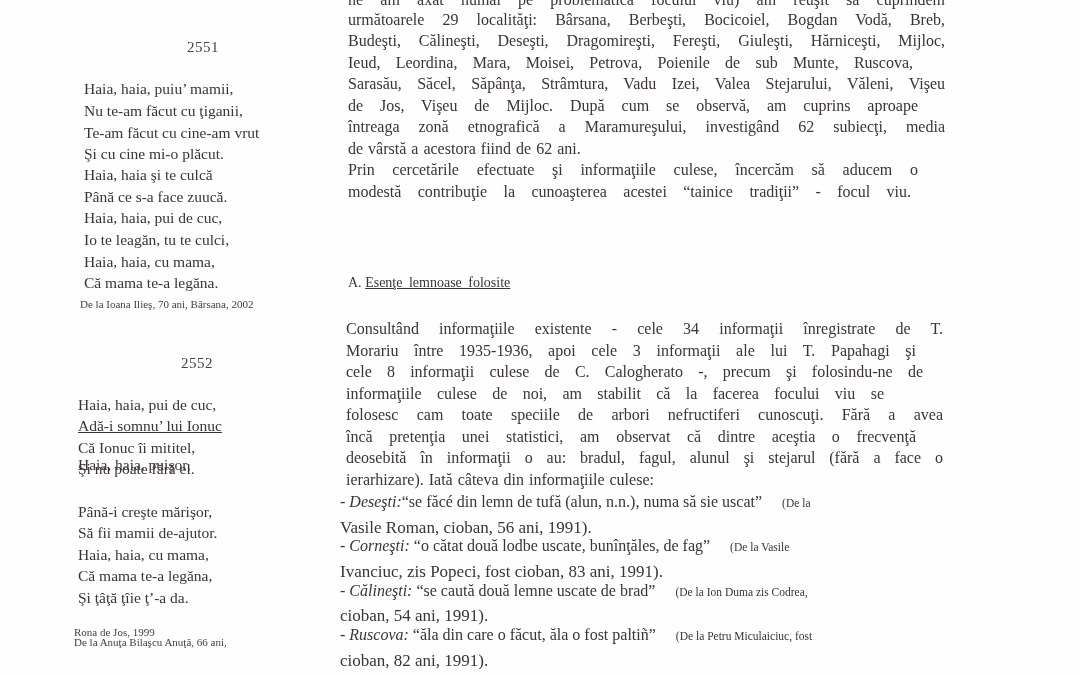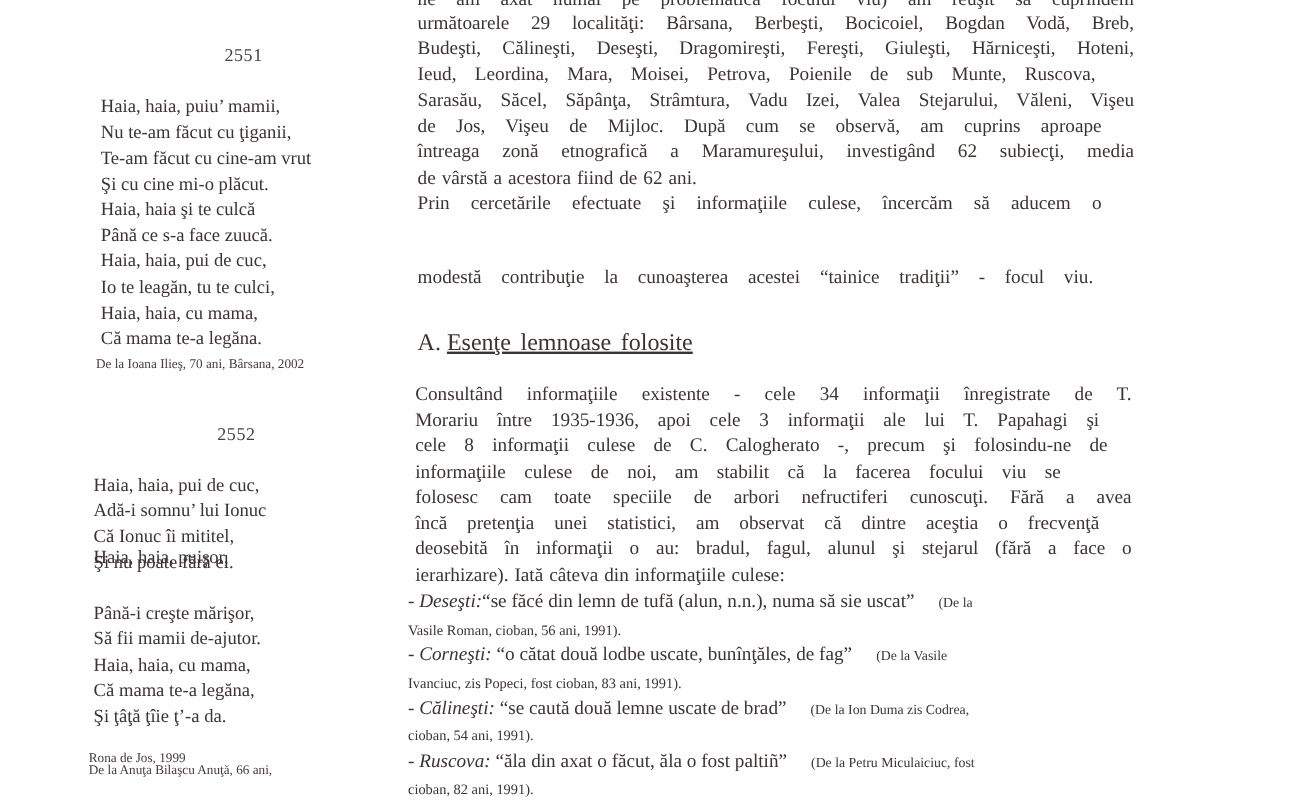--- a/index.html
+++ b/index.html
@@ -65,21 +65,21 @@
       font-size: 16px;
       font-weight: bold;
       font-style: italic;
       white-space: nowrap;
       color: #3a3332;
       word-spacing: 2px;
     }
     .subheading {
       position: absolute;
       left: 348px;
-      font-size: 20px;
+      font-size: 14px;
       white-space: nowrap;
       color: #3b3433;
     }
     .subheading .u {
       text-decoration: underline;
       word-spacing: 3px;
     }
     .quote-line {
       position: absolute;
       left: 340px;
@@ -91,21 +91,21 @@
       font-style: italic;
       text-align: right;
     }
     .quote-line .cite {
       font-size: 11.5px;
       margin-left: 20px;
     }
     .cite-line {
       position: absolute;
       left: 340px;
-      font-size: 12px;
+      font-size: 17px;
       white-space: nowrap;
       color: #3b3433;
     }
   </style>
 </head>
 <body>
 
 <div class="page">
 
   <div class="poem">
@@ -119,47 +119,47 @@
     <div class="verse" style="left:84px; top:209px;">Haia, haia, pui de cuc,</div>
     <div class="verse" style="left:84px; top:231px;">Io te leagăn, tu te culci,</div>
     <div class="verse" style="left:84px; top:253px;">Haia, haia, cu mama,</div>
     <div class="verse" style="left:84px; top:274px;">Că mama te-a legăna.</div>
     <div class="source" style="left:80px; top:297px;">De la Ioana Ilieş, 70 ani, Bârsana, 2002</div>
   </div>
 
   <div class="poem">
     <div class="poem-number" style="left:181px; top:355px;">2552</div>
     <div class="verse" style="left:78px; top:396px;">Haia, haia, pui de cuc,</div>
-    <div class="verse" style="left:78px; top:417px;">Adă-i somnu’ lui Ionuc</div>
+    <div class="verse" style="left:78px; top:417px;text-decoration:underline;">Adă-i somnu’ lui Ionuc</div>
     <div class="verse" style="left:78px; top:439px;">Că Ionuc îi mititel,</div>
     <div class="verse" style="left:78px; top:460px;">Şi nu poate fără el.</div>
     <div class="verse" style="left:78px; top:456px;">Haia, haia, puişor,</div>
     <div class="verse" style="left:78px; top:503px;">Până-i creşte mărişor,</div>
     <div class="verse" style="left:78px; top:524px;">Să fii mamii de-ajutor.</div>
     <div class="verse" style="left:78px; top:546px;">Haia, haia, cu mama,</div>
     <div class="verse" style="left:78px; top:567px;">Că mama te-a legăna,</div>
     <div class="verse" style="left:78px; top:589px;">Şi ţâţă ţîie ţ’-a da.</div>
     <div class="source" style="left:74px; top:635px;">De la Anuţa Bilaşcu Anuţă, 66 ani,</div>
     <div class="source" style="left:74px; top:625px;">Rona de Jos, 1999</div>
   </div>
 
   <div>
     <div class="line justify" style="top:-9px;">ne am axat numai pe problematica focului viu) am reuşit să cuprindem</div>
     <div class="line justify" style="top:11px;">următoarele 29 localităţi: Bârsana, Berbeşti, Bocicoiel, Bogdan Vodă, Breb,</div>
-    <div class="line justify" style="top:32px;">Budeşti, Călineşti, Deseşti, Dragomireşti, Fereşti, Giuleşti, Hărniceşti, Hoteni,</div>
+    <div class="line justify" style="top:32px;">Budeşti, Călineşti, Deseşti, Dragomireşti, Fereşti, Giuleşti, Hărniceşti, Mijloc,</div>
     <div class="line" style="top:54px; width:565px; text-align:justify; text-align-last:justify;">Ieud, Leordina, Mara, Moisei, Petrova, Poienile de sub Munte, Ruscova,</div>
     <div class="line justify" style="top:75px;">Sarasău, Săcel, Săpânţa, Strâmtura, Vadu Izei, Valea Stejarului, Văleni, Vişeu</div>
     <div class="line" style="top:97px; width:570px; text-align:justify; text-align-last:justify;">de Jos, Vişeu de Mijloc. După cum se observă, am cuprins aproape</div>
     <div class="line justify" style="top:118px;">întreaga zonă etnografică a Maramureşului, investigând 62 subiecţi, media</div>
     <div class="line" style="top:140px;">de vârstă a acestora fiind de 62 ani.</div>
   </div>
 
   <div>
     <div class="line" style="top:161px; width:570px; text-align:justify; text-align-last:justify;">Prin cercetările efectuate şi informaţiile culese, încercăm să aducem o</div>
-    <div class="line" style="top:183px; width:563px; text-align:justify; text-align-last:justify;margin-top:40px;">modestă contribuţie la cunoaşterea acestei “tainice tradiţii” - focul viu.</div>
+    <div class="line" style="top:183px; width:563px; text-align:justify; text-align-last:justify;">modestă contribuţie la cunoaşterea acestei “tainice tradiţii” - focul viu.</div>
   </div>
 
 
   <div class="subheading" style="top:275px;">
     <span>A. </span><span class="u">Esenţe lemnoase folosite</span>
   </div>
 
   <div>
     <div class="line" style="left:346px; top:320px; width:597px; text-align:justify; text-align-last:justify;">Consultând informaţiile existente - cele 34 informaţii înregistrate de T.</div>
     <div class="line" style="left:346px; top:342px; width:570px; text-align:justify; text-align-last:justify;">Morariu între 1935-1936, apoi cele 3 informaţii ale lui T. Papahagi şi</div>
@@ -181,18 +181,18 @@
       <span class="place">- Corneşti:</span><span> “o cătat două lodbe uscate, bunînţăles, de fag”</span><span class="cite">(De la Vasile</span>
     </div>
     <div class="cite-line" style="top:562px;">Ivanciuc, zis Popeci, fost cioban, 83 ani, 1991).</div>
 
     <div class="quote-line" style="top:582px;">
       <span class="place">- Călineşti:</span><span> “se caută două lemne uscate de brad”</span><span class="cite">(De la Ion Duma zis Codrea,</span>
     </div>
     <div class="cite-line" style="top:606px;">cioban, 54 ani, 1991).</div>
 
     <div class="quote-line" style="top:626px;">
-      <span class="place">- Ruscova:</span><span> “ăla din axat o făcut, ăla o fost paltiñ”</span><span class="cite">(De la Petru Miculaiciuc, fost</span>
+      <span class="place">- Ruscova:</span><span> “ăla din care o făcut, ăla o fost paltiñ”</span><span class="cite">(De la Petru Miculaiciuc, fost</span>
     </div>
     <div class="cite-line" style="top:651px;">cioban, 82 ani, 1991).</div>
   </div>
 
 </div>
 
 </body></html>

